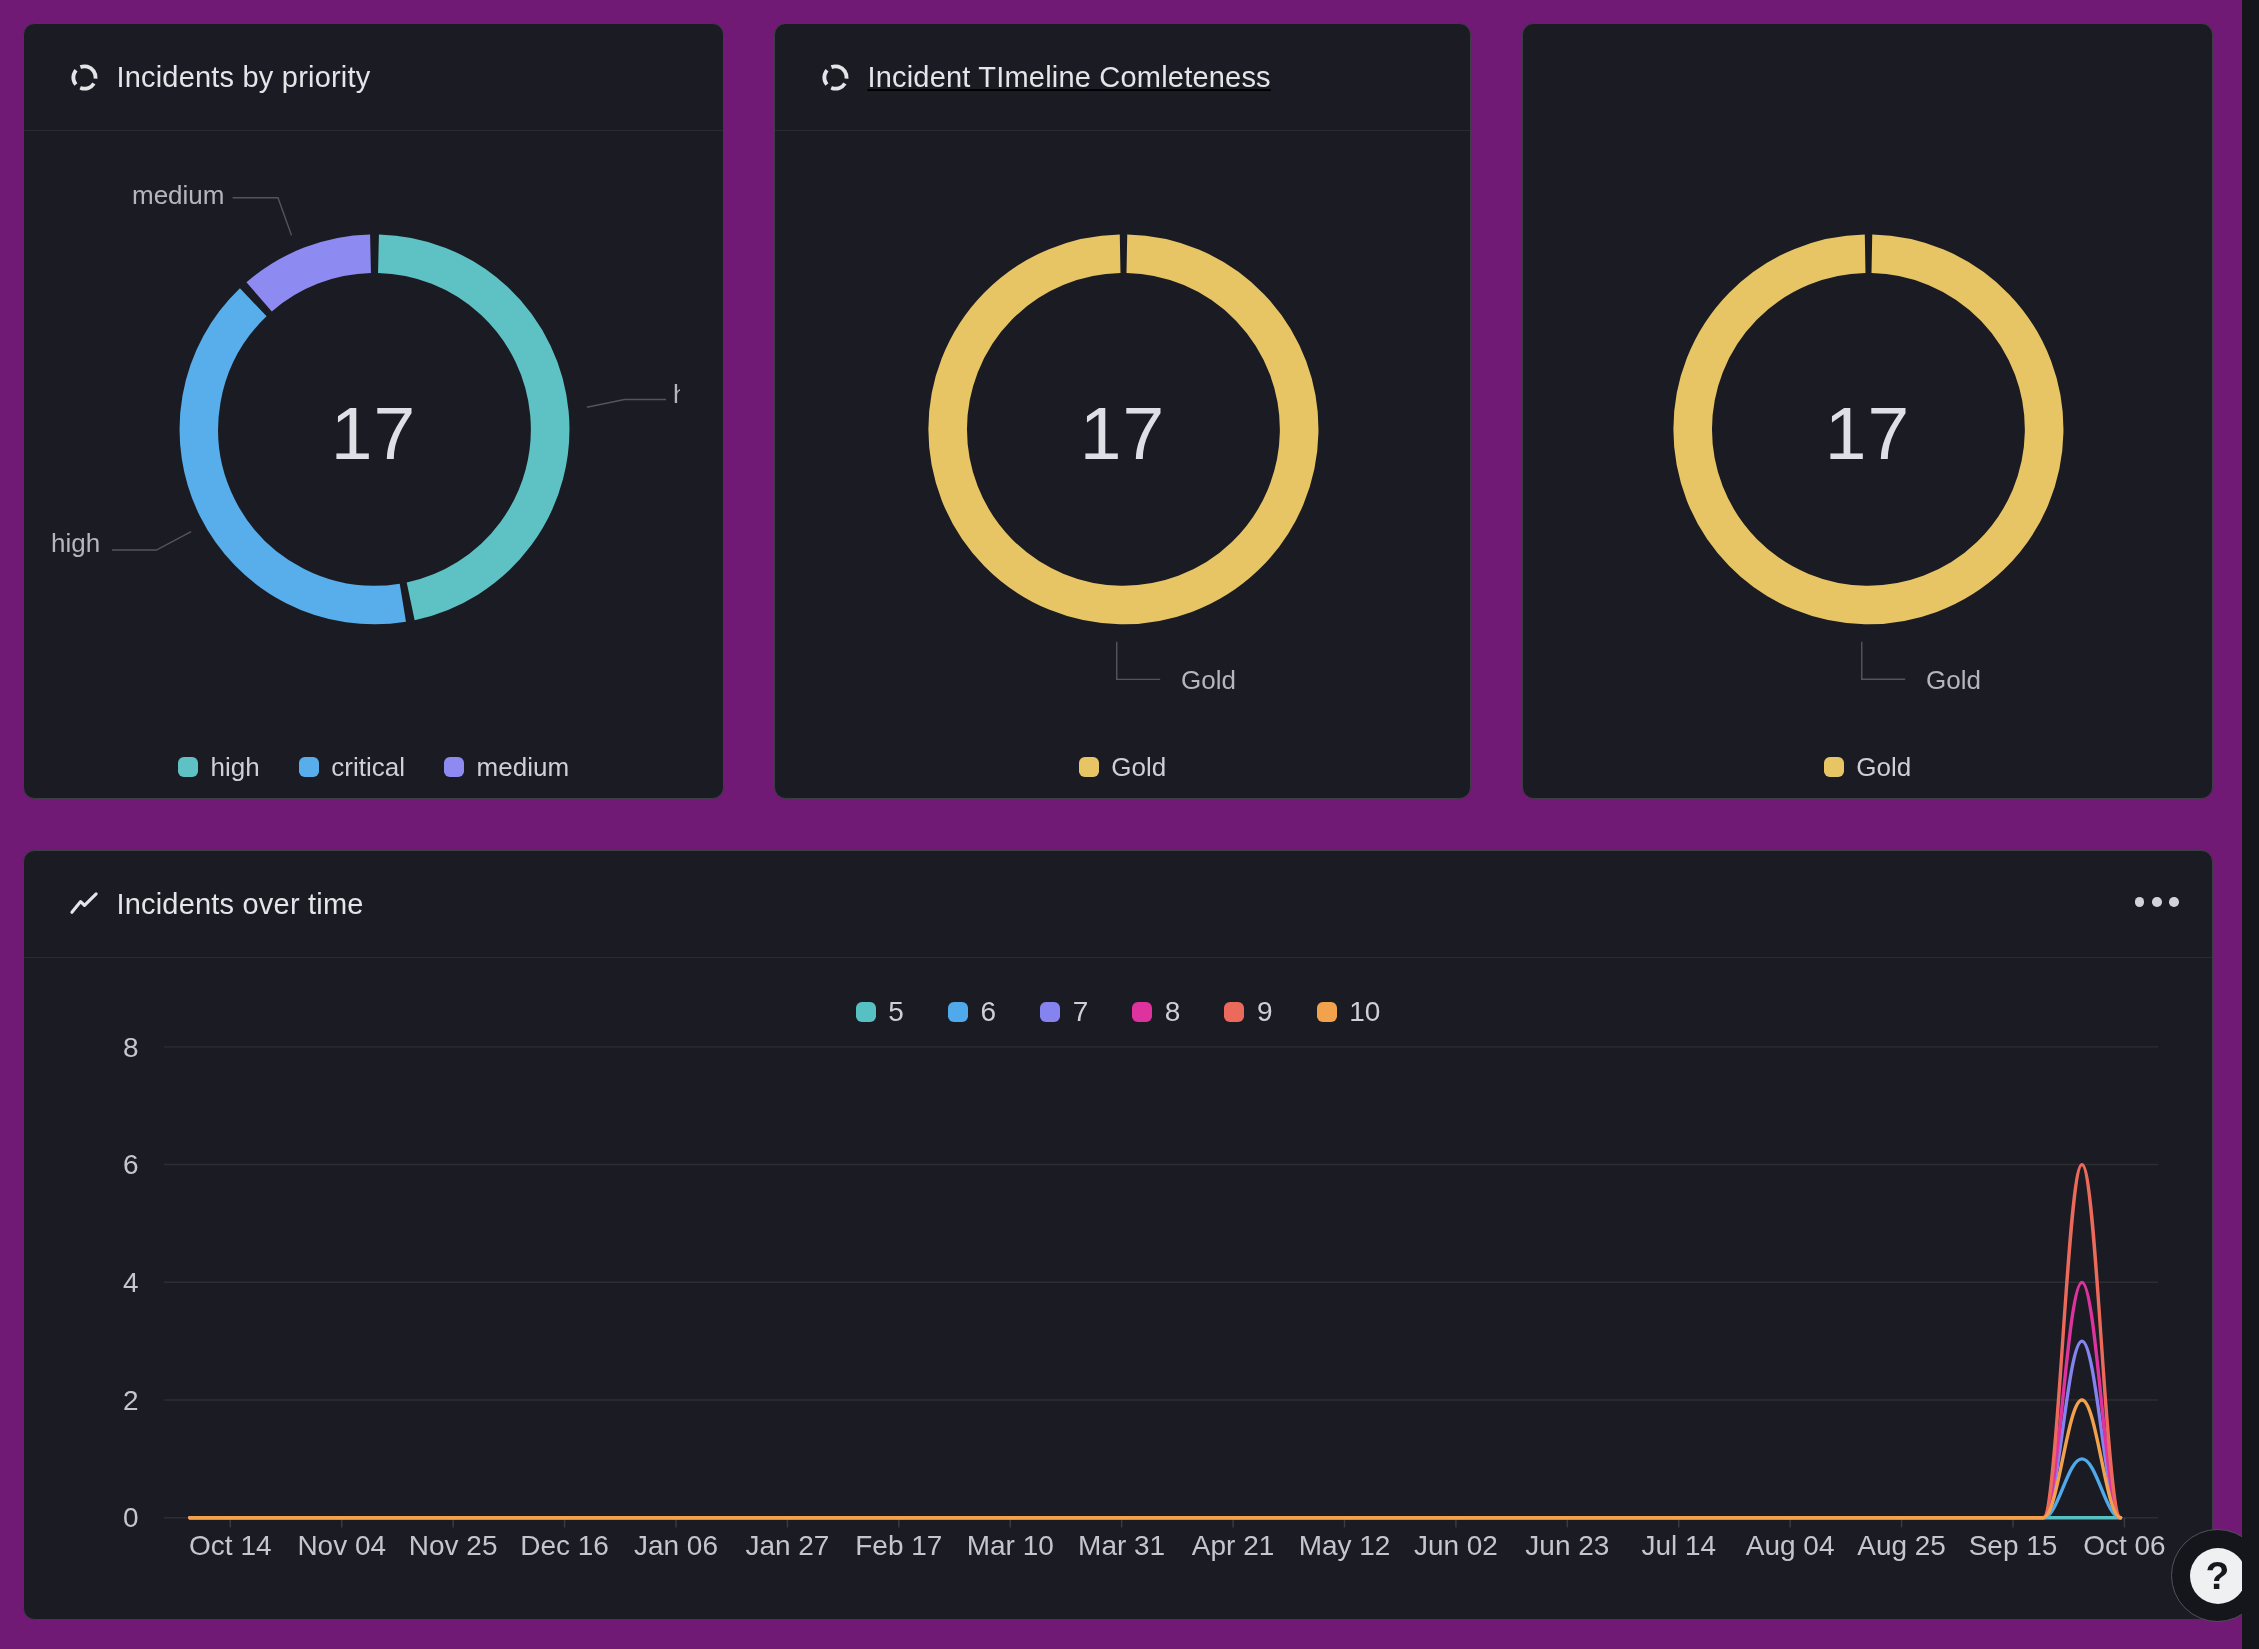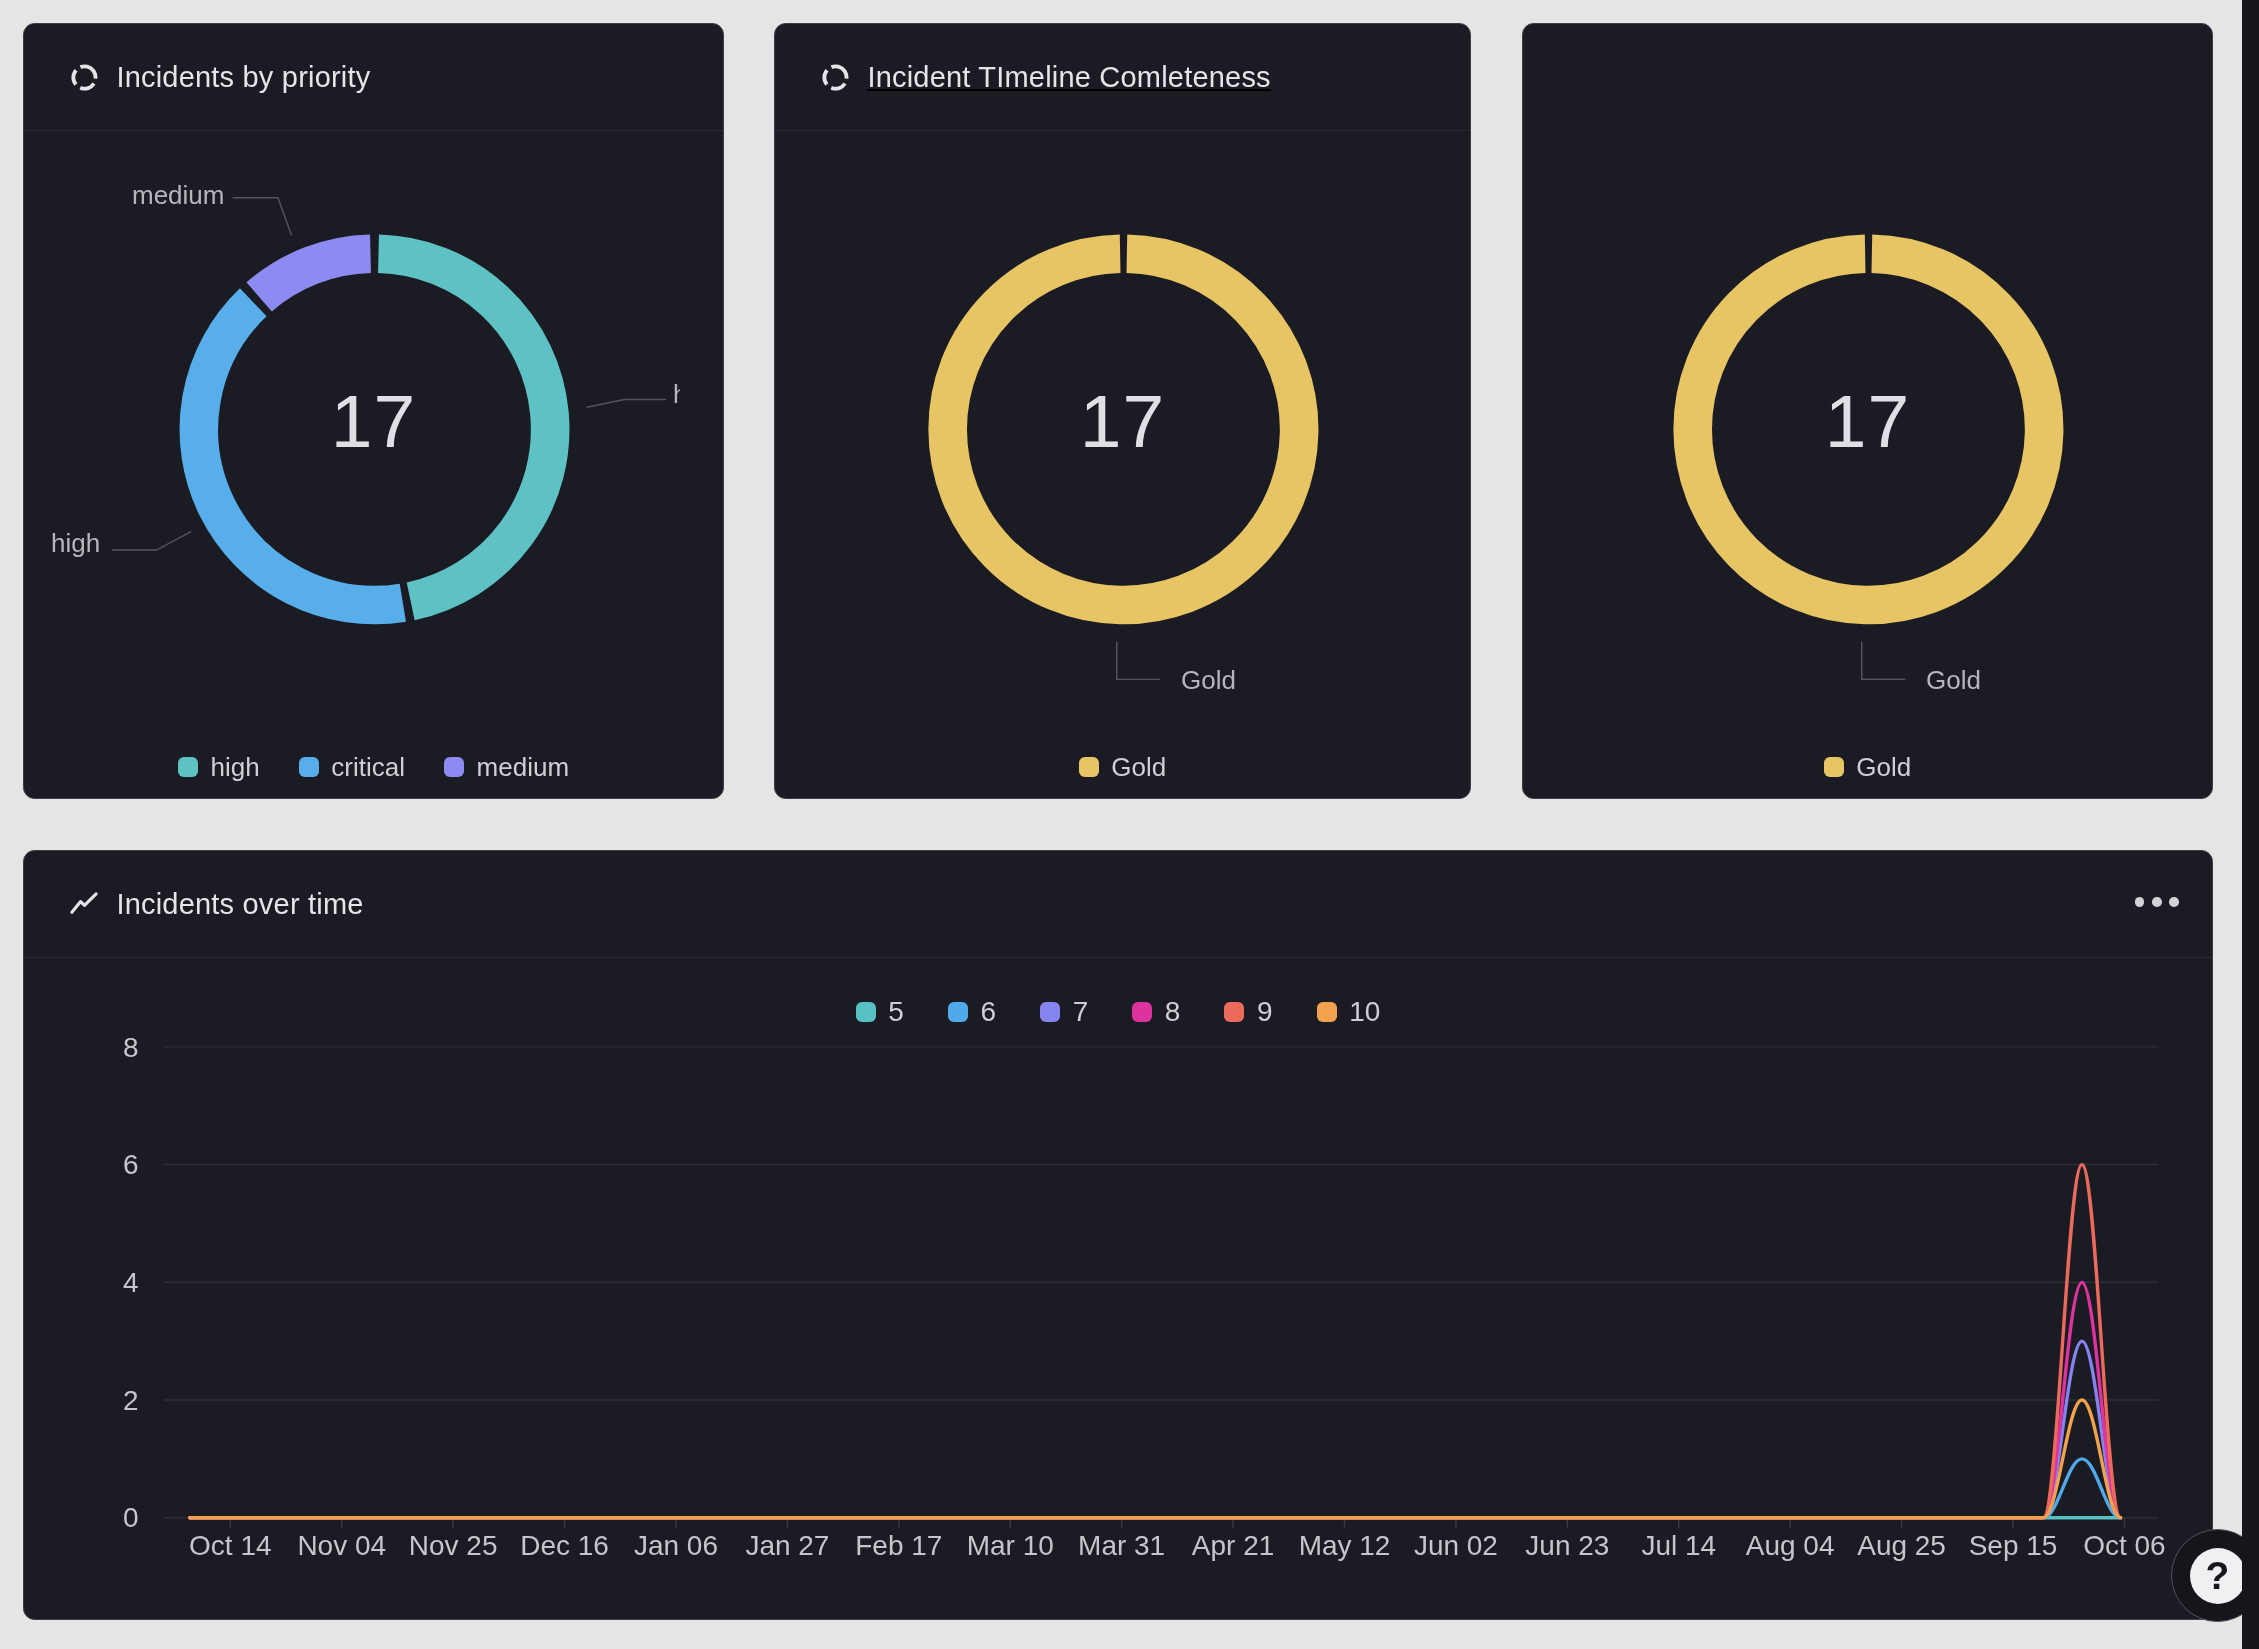--- a/index.html
+++ b/index.html
@@ -1,23 +1,23 @@
 <!DOCTYPE html>
 <html><head>
 <meta charset="utf-8">
 <style>
   html,body{margin:0;padding:0;background:#15161c;}
-  #app{position:relative;width:2242px;height:1649px;background:#e5e5e5;overflow:hidden;
+  #app{position:relative;width:2242px;height:1649px;background:#701a75;overflow:hidden;
        font-family:"Liberation Sans", sans-serif;}
   .panel{position:absolute;background:#1b1c23;border:1px solid #3d3e45;border-radius:11.6px;box-sizing:border-box;}
   .panel-header{position:relative;height:106px;display:flex;align-items:center;gap:16.4px;
        padding-left:45px;border-bottom:1px solid #2a2b31;}
   .panel-title{font-size:29px;font-weight:500;color:#e4e5e9;letter-spacing:0.2px;}
   .overlay-svg{position:absolute;left:0;top:0;}
-  .big-value{position:absolute;top:354px;left:0;right:0;text-align:center;
+  .big-value{position:absolute;top:366px;left:0;right:0;text-align:center;
        font-size:75px;font-weight:500;color:#dfe0e5;letter-spacing:1px;}
   .chart-legend{position:absolute;bottom:15.4px;left:0;right:0;display:flex;justify-content:center;
        gap:39px;align-items:center;}
   .legend-item{display:flex;align-items:center;gap:12.6px;font-size:26px;color:#cfd0d5;cursor:pointer;}
   .swatch{width:20px;height:20px;border-radius:5.8px;display:inline-block;flex:0 0 auto;}
   .callout{position:absolute;font-size:26px;color:#b4b6bc;white-space:nowrap;line-height:30px;}
   .clipbox{overflow:hidden;}
   .dots{position:absolute;right:29px;top:42px;display:flex;gap:7.7px;cursor:pointer;padding:3.9px;}
   .dot{width:9.7px;height:9.7px;border-radius:50%;background:#d2d3d8;}
   .ts-legend{position:absolute;top:145px;left:0;right:0;display:flex;justify-content:center;

